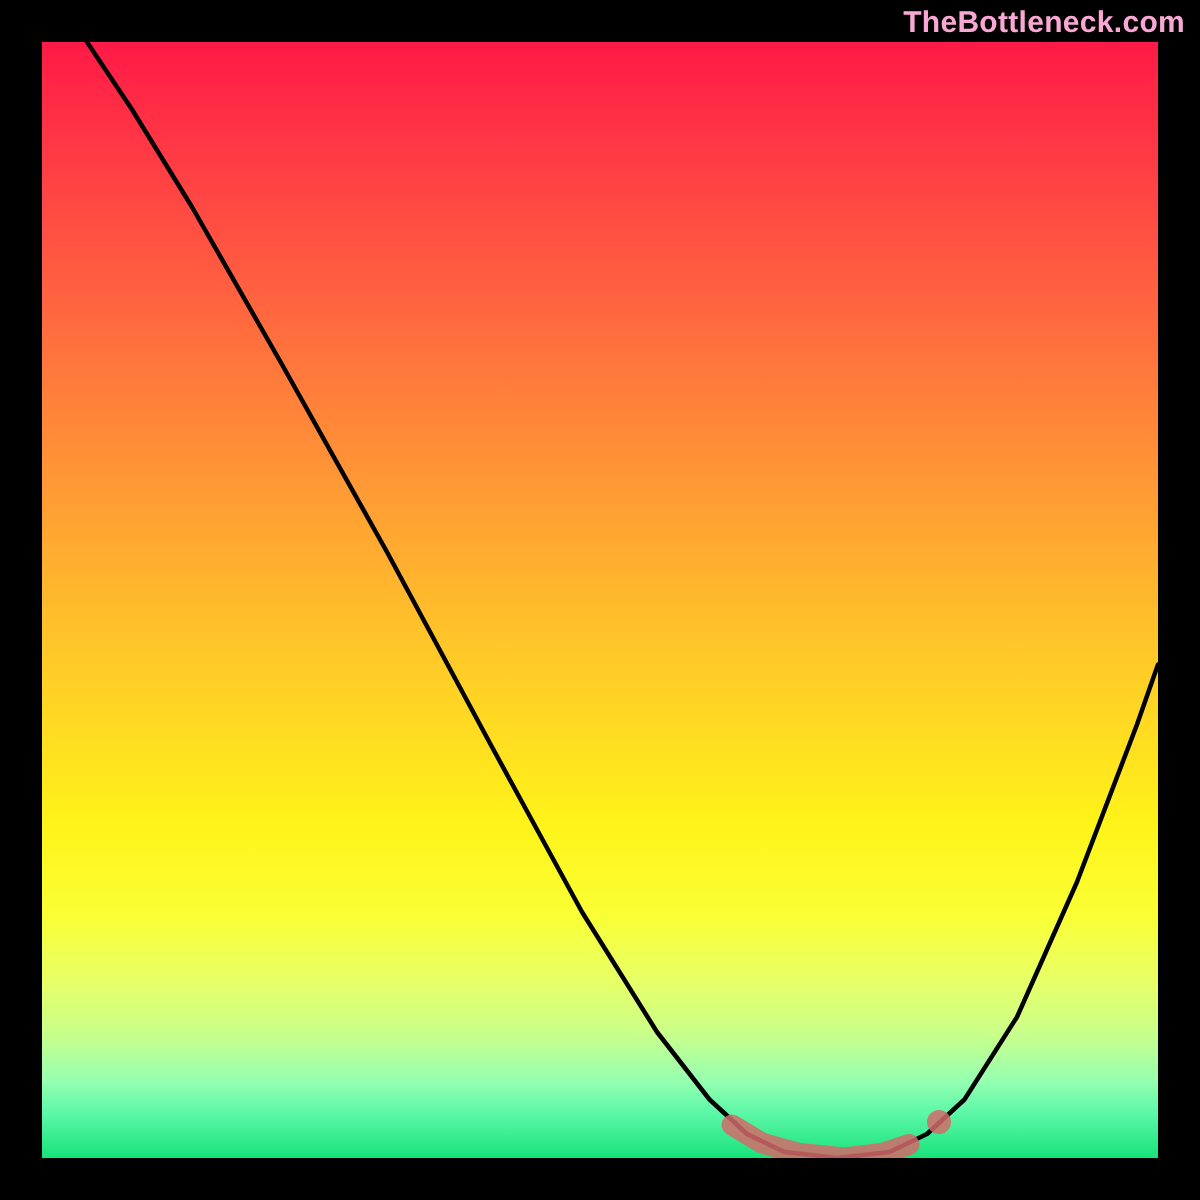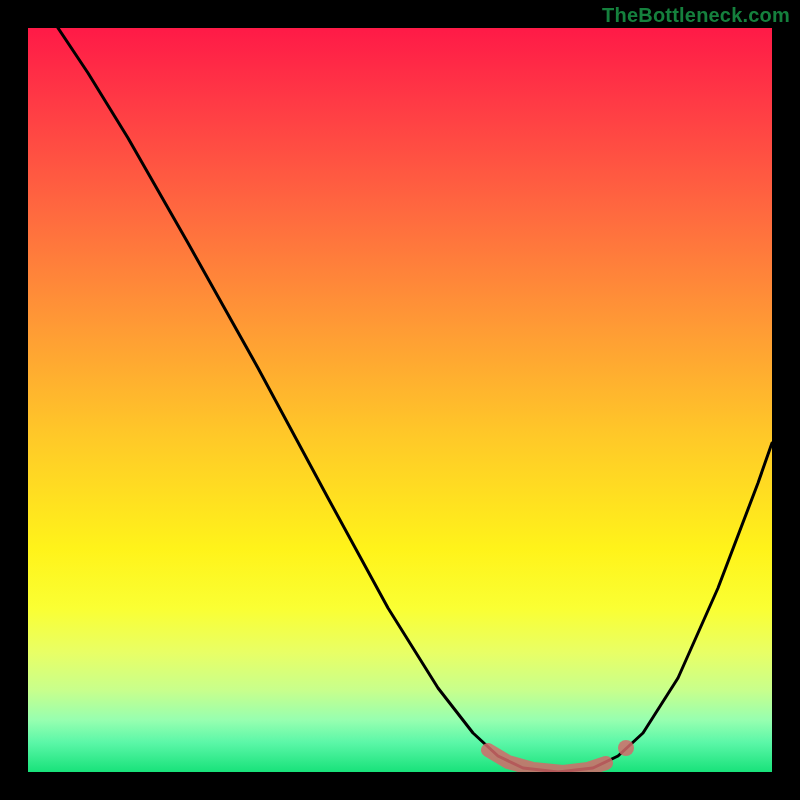--- a/index.html
+++ b/index.html
@@ -31,21 +31,21 @@
       #18e27a 100%
     );
   }
   .watermark {
     position: absolute;
     top: 4px;
     right: 10px;
     font-family: Arial, Helvetica, sans-serif;
     font-size: 20px;
     font-weight: bold;
-    color: #15803d;
+    color: #f9a8d4;
     letter-spacing: 0.2px;
     z-index: 20;
   }
   svg.overlay {
     position: absolute;
     left: 0; top: 0;
     width: 744px;
     height: 744px;
     z-index: 10;
   }

